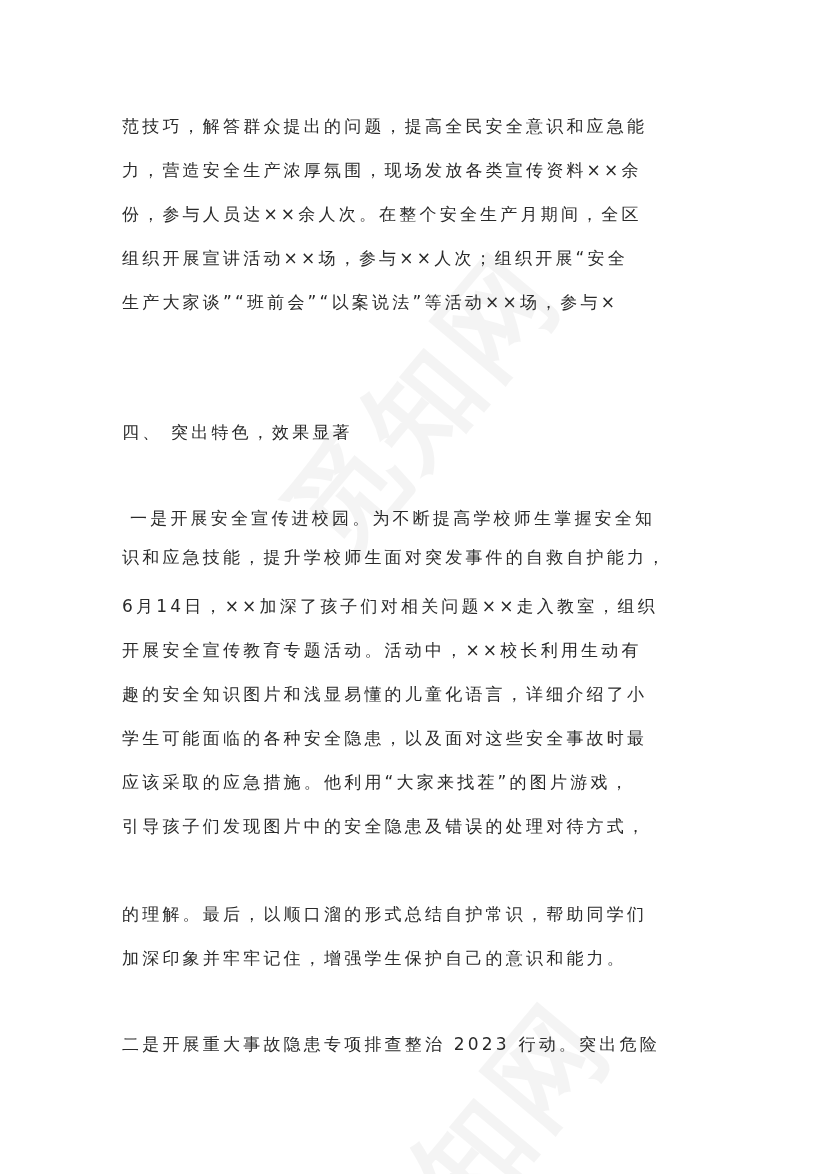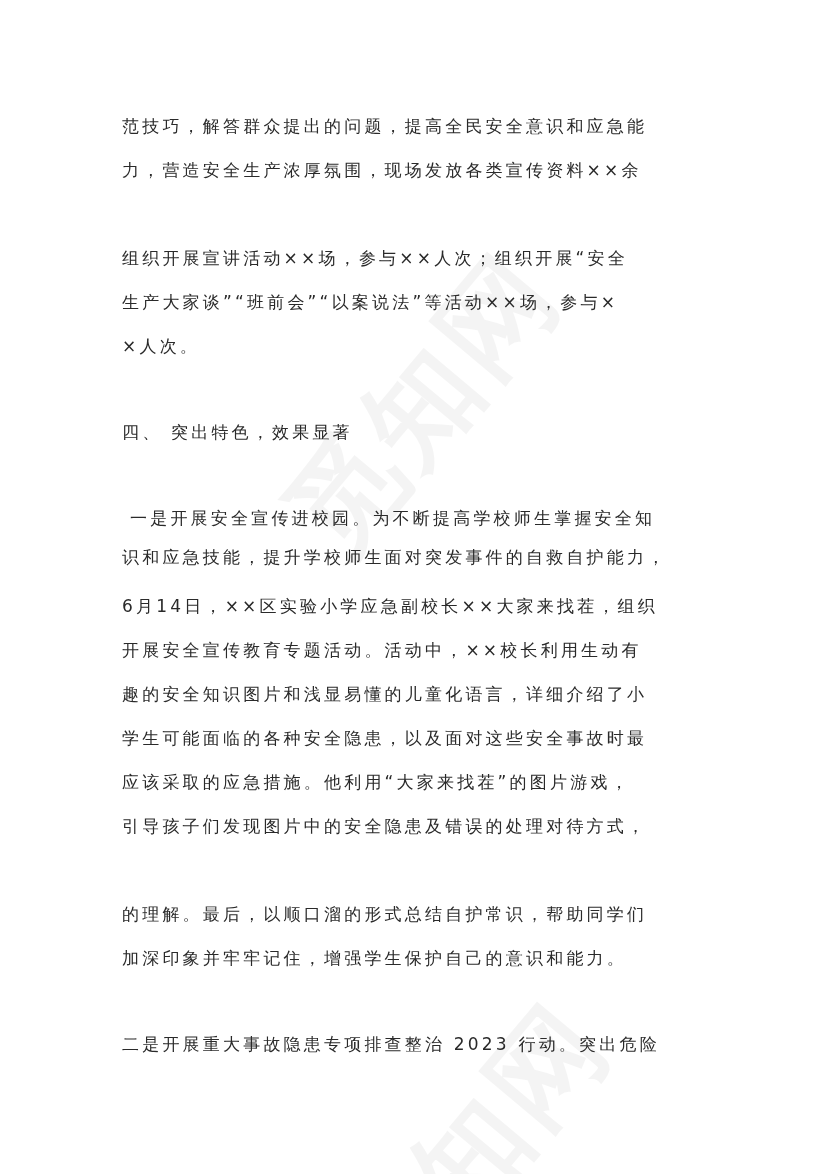--- a/index.html
+++ b/index.html
@@ -15,29 +15,29 @@
 </head>
 <body>
 
 <div class="page">
 
   <div class="watermark" style="left:250px; top:330px;">觅知网</div>
   <div class="watermark" style="left:300px; top:1080px;">觅知网</div>
 
   <div class="line" style="top:112px;">范技巧，解答群众提出的问题，提高全民安全意识和应急能</div>
   <div class="line" style="top:156px;">力，营造安全生产浓厚氛围，现场发放各类宣传资料××余</div>
+  <div class="line" style="top:200px;">份，参与人员达××余人次。在整个安全生产月期间，全区</div>
   <div class="line" style="top:288px;">生产大家谈”“班前会”“以案说法”等活动××场，参与×</div>
   <div class="line" style="top:244px;">组织开展宣讲活动××场，参与××人次；组织开展“安全</div>
-  <div class="line" style="top:332px;">×人次。</div>
 
   <div class="line" style="top:418px;">四、 突出特色，效果显著</div>
 
   <div class="line" style="top:504px;margin-left:8px;">一是开展安全宣传进校园。为不断提高学校师生掌握安全知</div>
   <div class="line" style="top:543px;">识和应急技能，提升学校师生面对突发事件的自救自护能力，</div>
-  <div class="line" style="top:592px;">6月14日，××区实验小学应急副校长××大家来找茬，组织</div>
+  <div class="line" style="top:592px;">6月14日，××加深了孩子们对相关问题××走入教室，组织</div>
   <div class="line" style="top:636px;">开展安全宣传教育专题活动。活动中，××校长利用生动有</div>
   <div class="line" style="top:680px;">趣的安全知识图片和浅显易懂的儿童化语言，详细介绍了小</div>
   <div class="line" style="top:724px;">学生可能面临的各种安全隐患，以及面对这些安全事故时最</div>
   <div class="line" style="top:768px;">应该采取的应急措施。他利用“大家来找茬”的图片游戏，</div>
   <div class="line" style="top:812px;">引导孩子们发现图片中的安全隐患及错误的处理对待方式，</div>
   <div class="line" style="top:900px;">的理解。最后，以顺口溜的形式总结自护常识，帮助同学们</div>
   <div class="line" style="top:944px;">加深印象并牢牢记住，增强学生保护自己的意识和能力。</div>
 
   <div class="line" style="top:1030px;">二是开展重大事故隐患专项排查整治 2023  行动。突出危险</div>
 </div>

